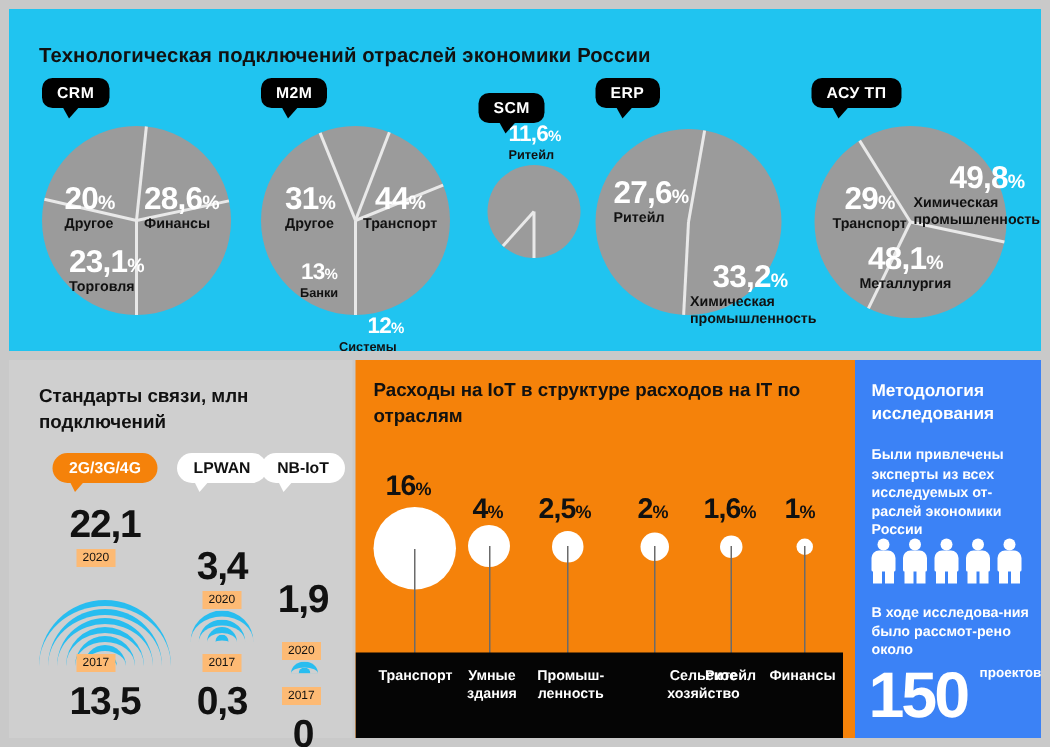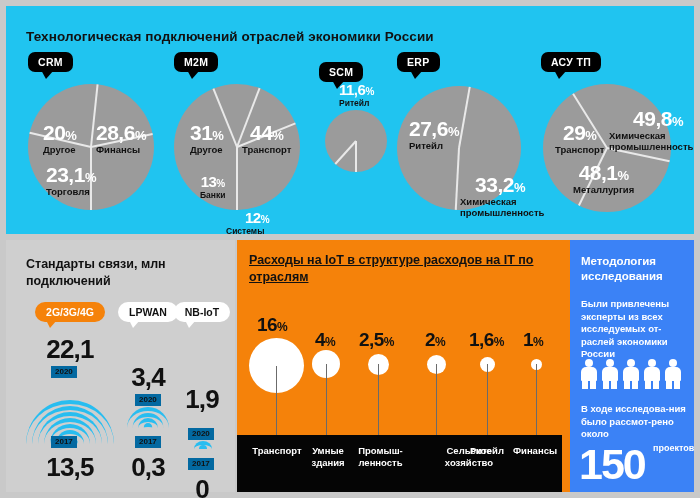--- a/index.html
+++ b/index.html
@@ -140,22 +140,22 @@
     border-top: 8px solid #f5820a;
   }
   .pill.white::after { border-top-color: #fff; }
   .big-num {
     font-size: 26px; font-weight: bold; color: #111;
     letter-spacing: -.8px;
     line-height: 1.0;
   }
   .yr {
     display: inline-block;
-    background: #0369a1; color: #111;
-    font-size: 8px; font-weight: bold;
+    background: #fdba74; color: #111;
+    font-size: 8px; font-weight: normal;
     padding: 1px 4px;
     line-height: 1.2;
   }
   .fan { position: relative; }
   .fan .arc {
     position: absolute;
     left: 50%;
     border: 0 solid #28bdf0;
     border-top-width: 4px;
     border-radius: 50% 50% 0 0 / 100% 100% 0 0;
@@ -397,21 +397,21 @@
         </div>
         <div class="yr" style="position:absolute; left:16px; bottom:-4px; z-index:3;">2017</div>
       </div>
       <div class="big-num" style="margin-top:10px;">0</div>
     </div>
   </div>
 
   <div class="orange-strip"></div>
 
   <div class="panel-mid">
-    <div class="sec-title" style="position:absolute; left:12px; top:12px; width:300px;text-decoration:underline;">Расходы на IoT в структуре расходов на IT по отраслям</div>
+    <div class="sec-title" style="position:absolute; left:12px; top:12px; width:300px;">Расходы на IoT в структуре расходов на IT по отраслям</div>
 
     <div class="bubble-wrap">
       <div class="b-val" style="left:20px; top:75px;">
         <span>16</span><span class="pc">%</span>
       </div>
       <div class="bubble" style="left:12px; top:98px; width:55px; height:55px;"></div>
       <div class="stem" style="left:39px; top:126px; height:70px;"></div>
     </div>
 
     <div class="bubble-wrap">

